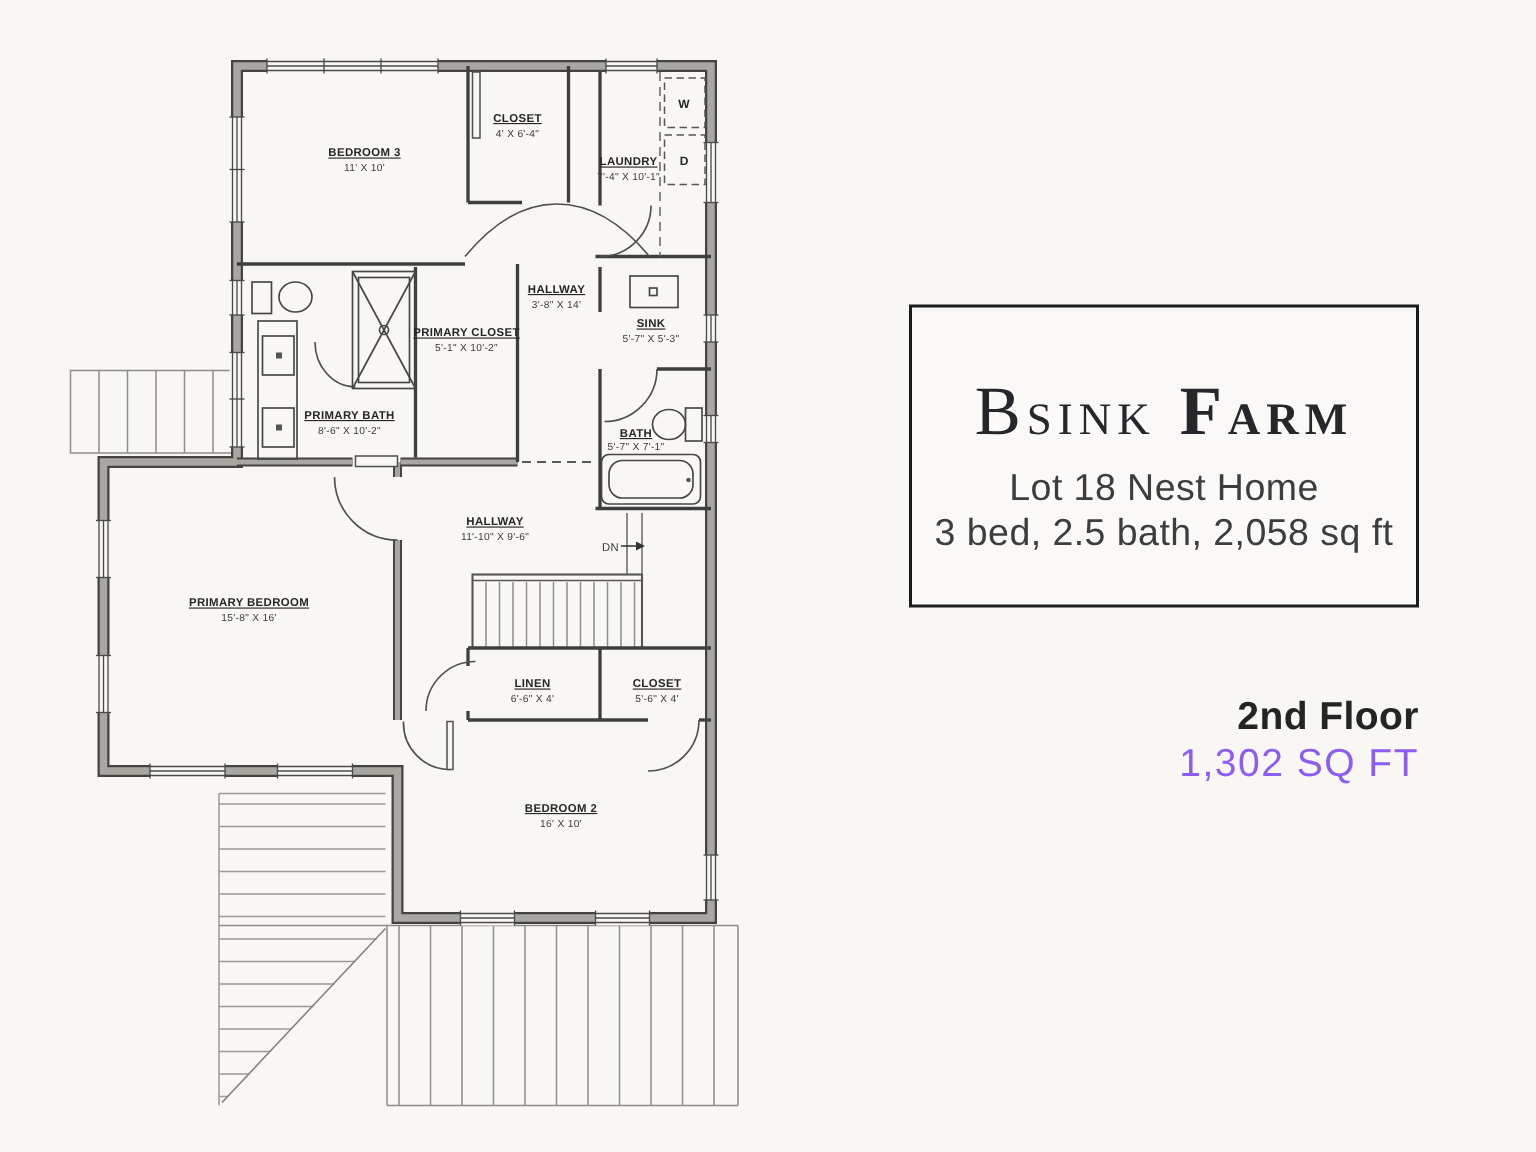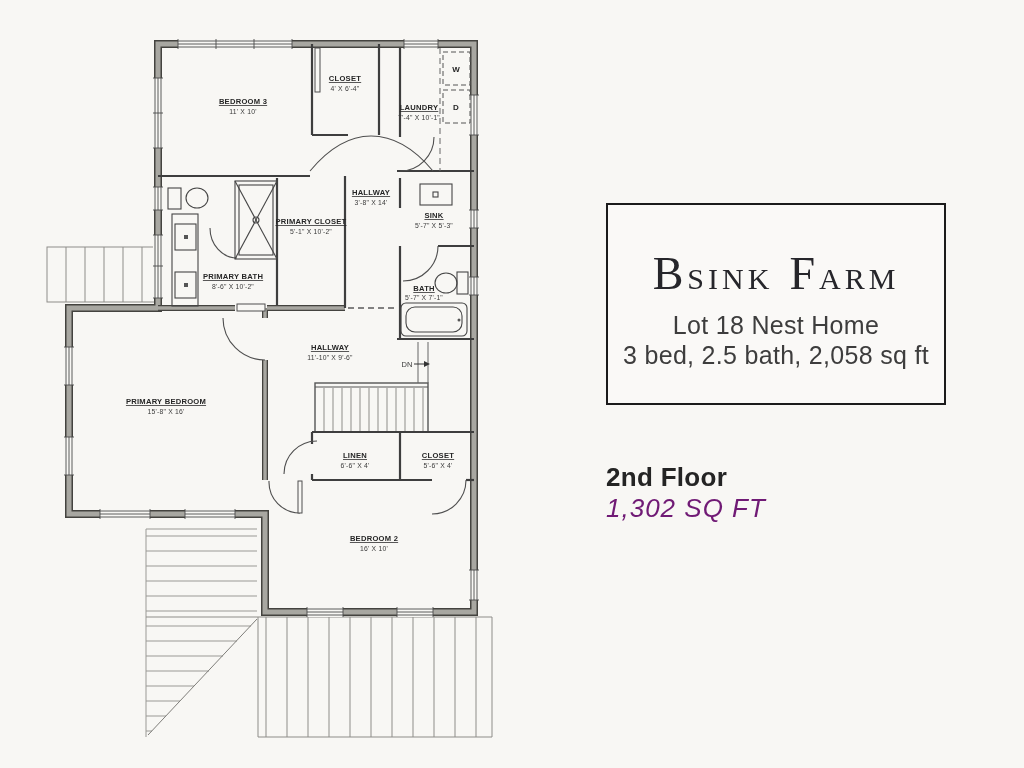--- a/index.html
+++ b/index.html
@@ -8,26 +8,26 @@
   svg text{font-family:"Liberation Sans",sans-serif;fill:#262626;}
   .rname{font-size:7.6px;font-weight:bold;letter-spacing:.25px;text-decoration:underline;}
   .rdims{font-size:6.8px;letter-spacing:.2px;fill:#3a3a3a;}
   .mark{font-size:8px;font-weight:bold;}
   .titlebox{position:absolute;left:606px;top:203px;width:340px;height:202px;border:2.5px solid #1b1b1b;
     background:#faf9f7;box-sizing:border-box;display:flex;flex-direction:column;align-items:center;
     padding-top:46px;}
   .brand{font-family:"Liberation Serif",serif;color:#26262b;letter-spacing:4px;white-space:nowrap;line-height:1;}
   .brand .init{font-size:46px;}
   .brand .rest{font-size:30px;}
-  .brand .bw2{margin-left:16px;}
+  .brand .bw2{margin-left:16px;font-weight:bold;}
   .lot{margin-top:14px;font-size:25px;color:#3d3d3d;letter-spacing:.3px;line-height:1.15;}
   .specs{font-size:25px;color:#3d3d3d;letter-spacing:.3px;line-height:1.2;text-align:center;}
-  .floorlabel{position:absolute;left:606px;top:462px;width:340px;text-align:left;}
+  .floorlabel{position:absolute;left:606px;top:462px;width:340px;text-align:right;}
   .fl1{font-size:26px;font-weight:bold;color:#242424;letter-spacing:.3px;line-height:1.2;}
-  .fl2{font-size:26px;font-weight:300;color:#701a75;letter-spacing:1px;line-height:1.2;font-style:italic;}
+  .fl2{font-size:26px;font-weight:300;color:#8b5cf6;letter-spacing:1px;line-height:1.2;}
   .wal{stroke:#3e3e3e;stroke-width:2.2;}
   .thin{stroke:#8e8d89;stroke-width:1;}
   .roof{stroke:#9a9995;stroke-width:1;}
   .door{stroke:#4f4f4f;stroke-width:1.1;fill:none;}
   .fix{stroke:#454545;stroke-width:1.1;fill:none;}
   .winl{stroke:#4a4a4a;stroke-width:.9;}
 </style>
 </head>
 <body>
 

